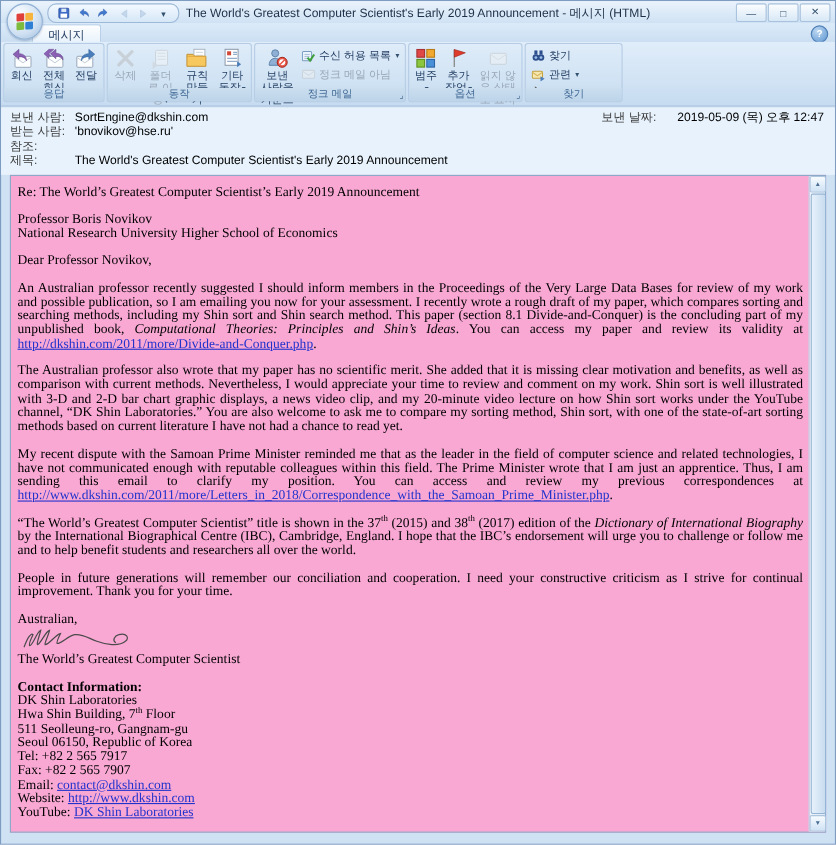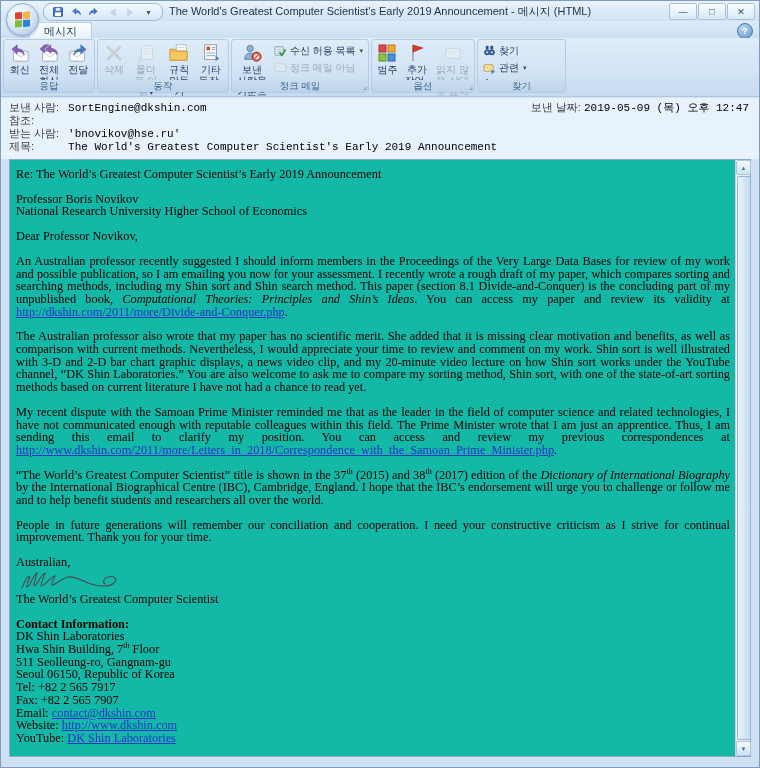--- a/index.html
+++ b/index.html
@@ -58,27 +58,27 @@
 
   .divider{position:absolute;left:0;top:95px;width:100%;height:2px;
     background:linear-gradient(#9ab6d6,#e8f3fc);}
 
   
   .headerpanel{position:absolute;left:0;top:97px;width:100%;height:61px;background:#e7f2fc;
     font-size:11px;color:#000;}
   .hrow{position:relative;height:13px;line-height:13px;padding-left:8px;}
   .hrow:first-child{padding-top:3px;}
   .hlabel{display:inline-block;width:56px;color:#3c3c3c;}
-  .hvalue{color:#000;font-family:Liberation Mono, monospace;}
+  .hvalue{color:#000;}
   .hdate{position:absolute;right:10px;top:0;}
   .hrow:first-child .hdate{top:3px;}
-  .hdate .hlabel{width:auto;margin-right:0;}
-
-  
-  .bodyarea{position:absolute;left:8px;top:158px;width:742px;height:598px;background:#14b8a6;
+  .hdate .hlabel{width:auto;margin-right:16px;}
+
+  
+  .bodyarea{position:absolute;left:8px;top:158px;width:742px;height:598px;background:#f9a8d4;
     border:1px solid #8caac8;box-sizing:border-box;}
   .bodycontent{position:absolute;left:0;top:0;right:15px;bottom:0;overflow:hidden;
     padding:8px 5px 4px 6px;
     font-family:"Liberation Serif","DejaVu Serif",serif;font-size:12.3px;line-height:12.7px;color:#000;}
   .block{margin-bottom:12px;}
   .block.j{text-align:justify;}
   .it{font-style:italic;}
   .bd{font-weight:bold;}
   .sup{vertical-align:super;font-size:8px;line-height:0;}
   .bodycontent a{color:#2233cc;text-decoration:underline;cursor:pointer;}
@@ -364,25 +364,25 @@
   <div class="headerpanel">
     <div class="hrow">
       <span class="hlabel">보낸 사람:</span>
       <span class="hvalue">SortEngine@dkshin.com</span>
       <span class="hdate">
         <span class="hlabel">보낸 날짜:</span>
         <span class="hvalue">2019-05-09 (목) 오후 12:47</span>
       </span>
     </div>
     <div class="hrow">
-      <span class="hlabel">참조:</span>
-    </div>
-    <div class="hrow">
       <span class="hlabel">받는 사람:</span>
       <span class="hvalue">'bnovikov@hse.ru'</span>
+    </div>
+    <div class="hrow">
+      <span class="hlabel">참조:</span>
     </div>
     <div class="hrow">
       <span class="hlabel">제목:</span>
       <span class="hvalue">The World's Greatest Computer Scientist's Early 2019 Announcement</span>
     </div>
   </div>
 
   <div class="bodyarea">
     <div class="bodycontent">
         <div class="block">

